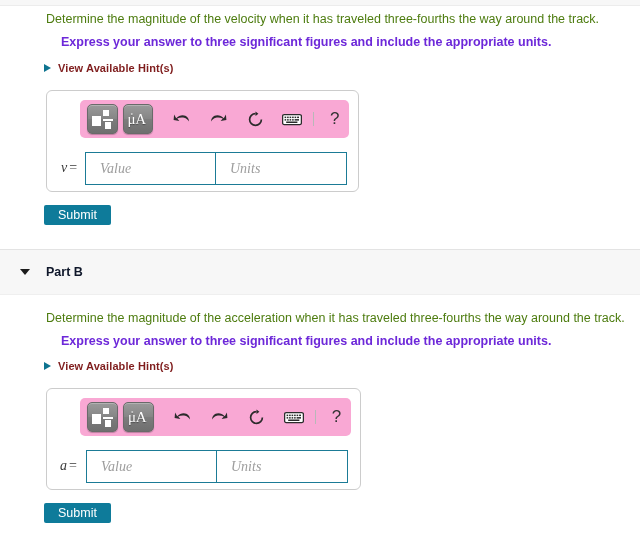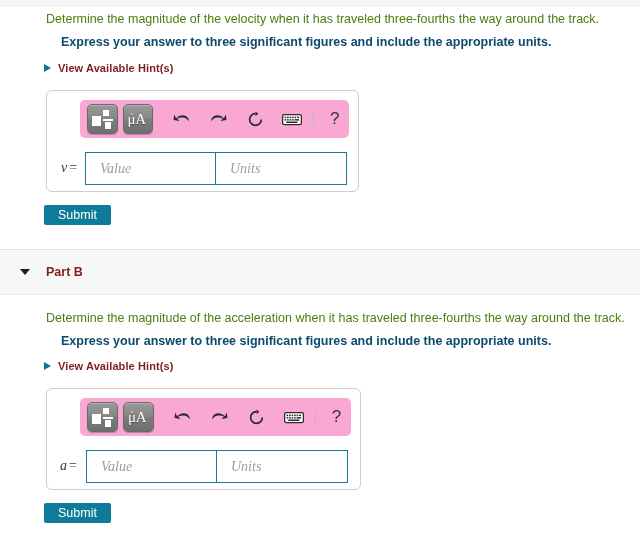--- a/index.html
+++ b/index.html
@@ -30,21 +30,21 @@
   .q-text {
     position: absolute;
     left: 46px;
     font-size: 12.5px;
     color: #4d7c0f;
     line-height: 15px;
     white-space: nowrap;
   }
   .q-text.bold {
     font-weight: bold;
-    color: #0c4a6e;
+    color: #6d28d9;
     padding-left: 15px;
   }
 
   
   .hint-link {
     position: absolute;
     left: 44px;
     display: flex;
     align-items: center;
     gap: 7px;
@@ -209,21 +209,21 @@
     width: 0; height: 0;
     border-top: 6px solid #1c1c1c;
     border-left: 5.5px solid transparent;
     border-right: 5.5px solid transparent;
     cursor: pointer;
   }
   .part-title {
     margin-left: 16px;
     font-size: 12.5px;
     font-weight: bold;
-    color: #7f1d1d;
+    color: #0f172a;
   }
 </style>
 </head>
 <body>
 
 <div class="page">
 
   <div class="top-band"></div>
 
   <div>

